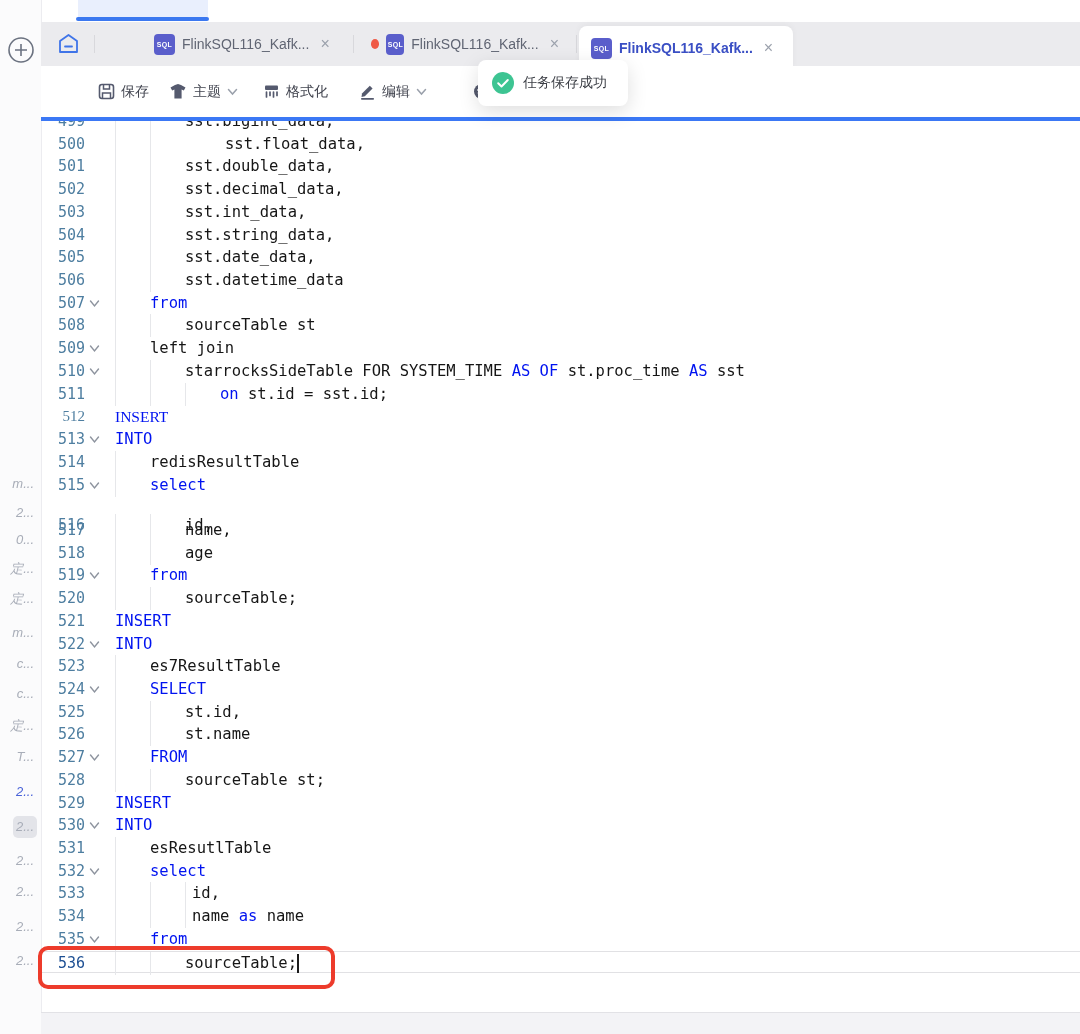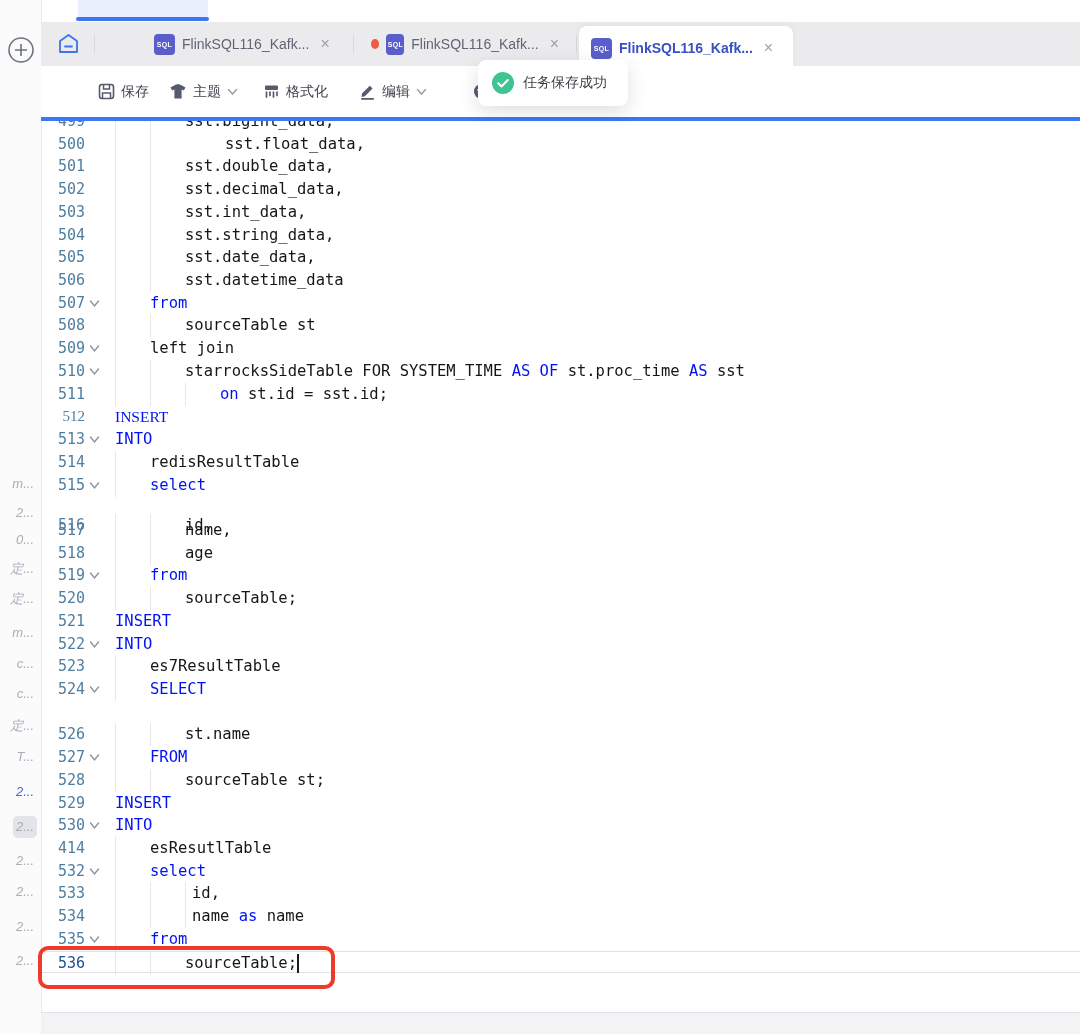--- a/index.html
+++ b/index.html
@@ -208,30 +208,31 @@
           </svg></span></span><div class="guide" style="left: 74px;"></div><span class="toks" style="left: 109px;"><span class="k">from</span></span></div>
     <div class="code-row" style="top: 587.12px; height: 22.72px;"><span class="ln">520</span><div class="guide" style="left: 74px;"></div><div class="guide" style="left: 109px;"></div><span class="toks" style="left: 144px;"><span class="p">sourceTable;</span></span></div>
     <div class="code-row" style="top: 609.84px; height: 22.72px;"><span class="ln">521</span><span class="toks" style="left: 74px;"><span class="k">INSERT</span></span></div>
     <div class="code-row" style="top: 632.56px; height: 22.72px;"><span class="ln">522</span><span class="fold"><span><svg width="11" height="9" viewBox="0 0 11 9">
             <path d="M1.5 2 L5.5 7 L9.5 2" fill="none" stroke="#8d939e" stroke-width="1.4" stroke-linecap="round"></path>
           </svg></span></span><span class="toks" style="left: 74px;"><span class="k">INTO</span></span></div>
     <div class="code-row" style="top: 655.28px; height: 22.72px;"><span class="ln">523</span><div class="guide" style="left: 74px;"></div><span class="toks" style="left: 109px;"><span class="p">es7ResultTable</span></span></div>
     <div class="code-row" style="top: 678px; height: 22.72px;"><span class="ln">524</span><span class="fold"><span><svg width="11" height="9" viewBox="0 0 11 9">
             <path d="M1.5 2 L5.5 7 L9.5 2" fill="none" stroke="#8d939e" stroke-width="1.4" stroke-linecap="round"></path>
           </svg></span></span><div class="guide" style="left: 74px;"></div><span class="toks" style="left: 109px;"><span class="k">SELECT</span></span></div>
+    <div class="code-row" style="top: 700.72px; height: 22.72px;"><span class="ln">525</span><div class="guide" style="left: 74px;"></div><div class="guide" style="left: 109px;"></div><span class="toks" style="left: 144px;"><span class="p">st.id,</span></span></div>
     <div class="code-row" style="top: 723.44px; height: 22.72px;"><span class="ln">526</span><div class="guide" style="left: 74px;"></div><div class="guide" style="left: 109px;"></div><span class="toks" style="left: 144px;"><span class="p">st.name</span></span></div>
     <div class="code-row" style="top: 746.16px; height: 22.72px;"><span class="ln">527</span><span class="fold"><span><svg width="11" height="9" viewBox="0 0 11 9">
             <path d="M1.5 2 L5.5 7 L9.5 2" fill="none" stroke="#8d939e" stroke-width="1.4" stroke-linecap="round"></path>
           </svg></span></span><div class="guide" style="left: 74px;"></div><span class="toks" style="left: 109px;"><span class="k">FROM</span></span></div>
     <div class="code-row" style="top: 768.88px; height: 22.72px;"><span class="ln">528</span><div class="guide" style="left: 74px;"></div><div class="guide" style="left: 109px;"></div><span class="toks" style="left: 144px;"><span class="p">sourceTable st;</span></span></div>
     <div class="code-row" style="top: 791.6px; height: 22.72px;"><span class="ln">529</span><span class="toks" style="left: 74px;"><span class="k">INSERT</span></span></div>
     <div class="code-row" style="top: 814.32px; height: 22.72px;"><span class="ln">530</span><span class="fold"><span><svg width="11" height="9" viewBox="0 0 11 9">
             <path d="M1.5 2 L5.5 7 L9.5 2" fill="none" stroke="#8d939e" stroke-width="1.4" stroke-linecap="round"></path>
           </svg></span></span><span class="toks" style="left: 74px;"><span class="k">INTO</span></span></div>
-    <div class="code-row" style="top: 837.04px; height: 22.72px;"><span class="ln">414</span><div class="guide" style="left: 74px;"></div><span class="toks" style="left: 109px;"><span class="p">esResutlTable</span></span></div>
+    <div class="code-row" style="top: 837.04px; height: 22.72px;"><span class="ln">531</span><div class="guide" style="left: 74px;"></div><span class="toks" style="left: 109px;"><span class="p">esResutlTable</span></span></div>
     <div class="code-row" style="top: 859.76px; height: 22.72px;"><span class="ln">532</span><span class="fold"><span><svg width="11" height="9" viewBox="0 0 11 9">
             <path d="M1.5 2 L5.5 7 L9.5 2" fill="none" stroke="#8d939e" stroke-width="1.4" stroke-linecap="round"></path>
           </svg></span></span><div class="guide" style="left: 74px;"></div><span class="toks" style="left: 109px;"><span class="k">select</span></span></div>
     <div class="code-row" style="top: 882.48px; height: 22.72px;"><span class="ln">533</span><div class="guide" style="left: 74px;"></div><div class="guide" style="left: 109px;"></div><div class="guide" style="left: 144px;"></div><span class="toks" style="left: 151px;"><span class="p">id,</span></span></div>
     <div class="code-row" style="top: 905.2px; height: 22.72px;"><span class="ln">534</span><div class="guide" style="left: 74px;"></div><div class="guide" style="left: 109px;"></div><div class="guide" style="left: 144px;"></div><span class="toks" style="left: 151px;"><span class="p">name </span><span class="k">as</span><span class="p"> name</span></span></div>
     <div class="code-row" style="top: 927.92px; height: 22.72px;"><span class="ln">535</span><span class="fold"><span><svg width="11" height="9" viewBox="0 0 11 9">
             <path d="M1.5 2 L5.5 7 L9.5 2" fill="none" stroke="#8d939e" stroke-width="1.4" stroke-linecap="round"></path>
           </svg></span></span><div class="guide" style="left: 74px;"></div><span class="toks" style="left: 109px;"><span class="k">from</span></span></div>
     <div class="code-row current" style="top: 950.64px; height: 22.72px;"><span class="ln">536</span><div class="guide" style="left: 74px;"></div><div class="guide" style="left: 109px;"></div><span class="toks" style="left: 144px;"><span class="p">sourceTable;</span></span><div class="cursor" style="left: 255.96px;"></div></div>
   </div>

